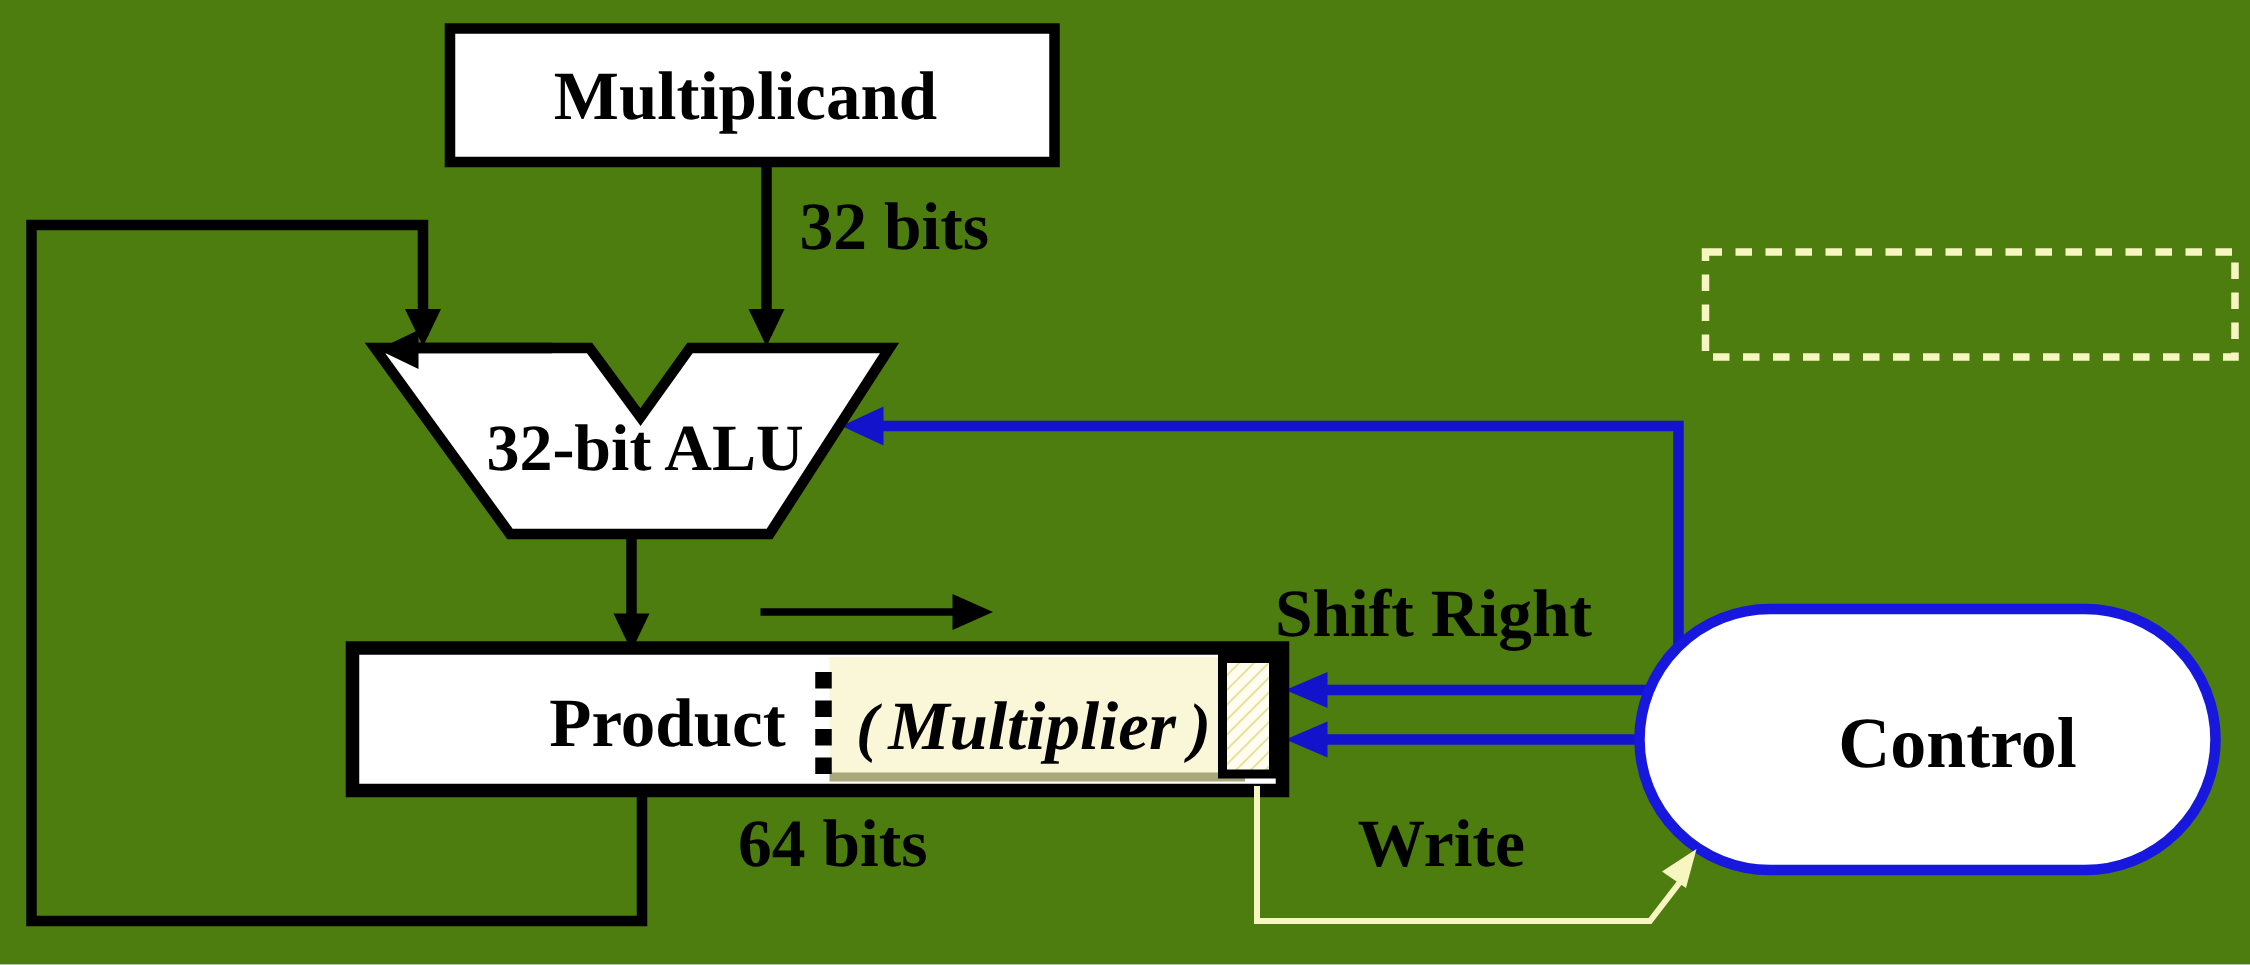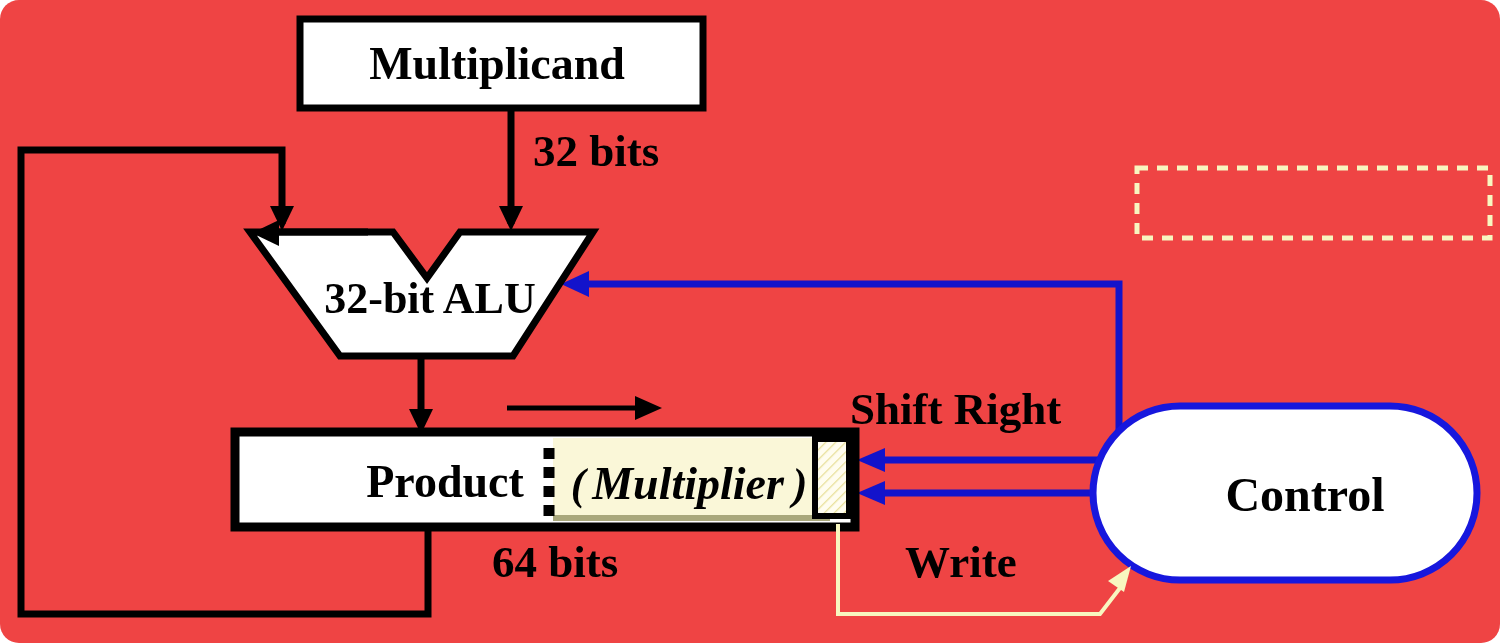--- a/index.html
+++ b/index.html
@@ -1,22 +1,21 @@
 <!DOCTYPE html>
 <html><head>
 <meta charset="utf-8">
 <style>
   html,body{margin:0;padding:0;background:#ffffff;}
   .stage{
     position:relative;
     width:1500px;height:643px;
-    background:#ef4444;
+    background:#4d7c0f;
     font-family:"Liberation Serif","DejaVu Serif",serif;
     overflow:hidden;
-    border-radius:19px;
   }
   svg{display:block;}
   text{
     font-family:"Liberation Serif","DejaVu Serif",serif;
     font-weight:bold;
     fill:#000000;
   }
   .lbl-main{font-size:46px;}
   .lbl-alu{font-size:44px;}
   .lbl-bits{font-size:45px;}

